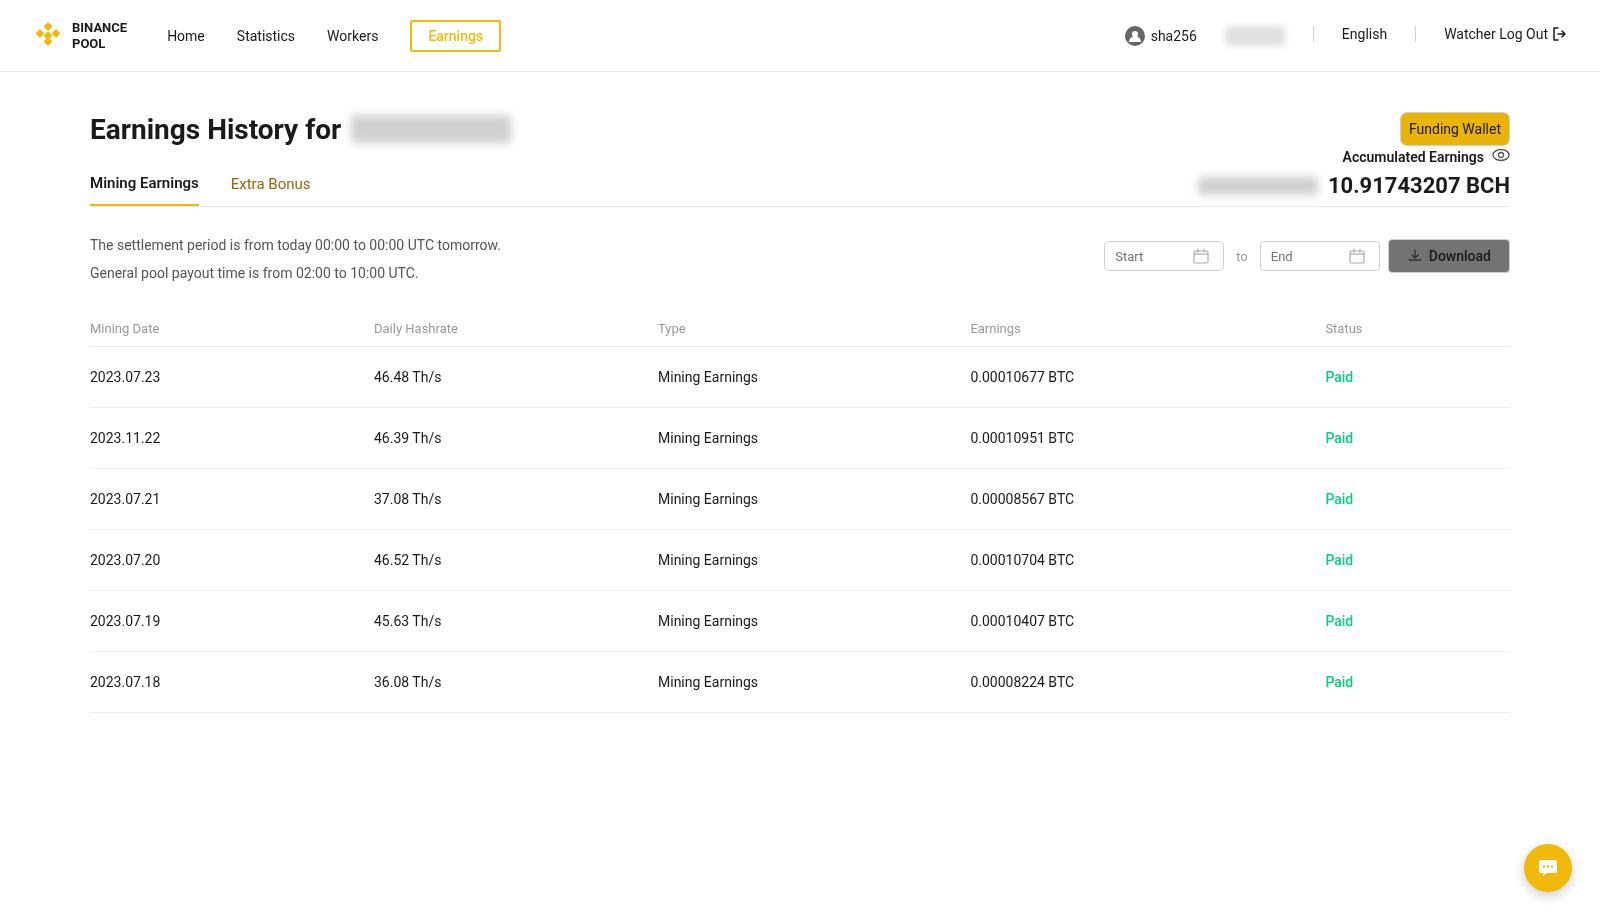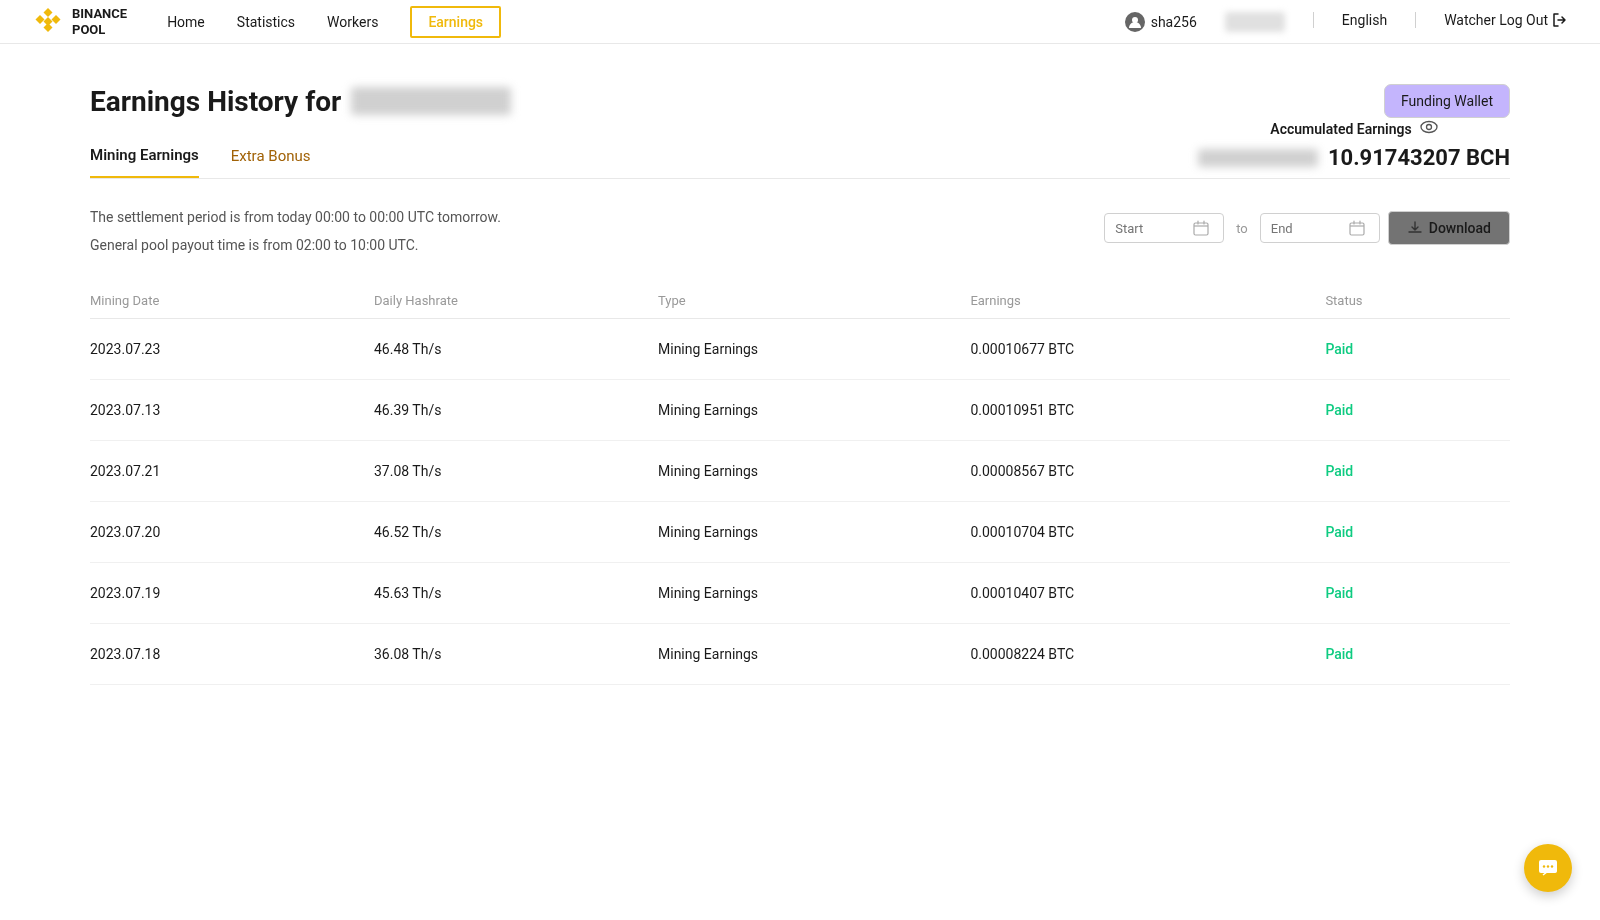--- a/index.html
+++ b/index.html
@@ -3,21 +3,21 @@
   <meta charset="utf-8">
   <style>
     * { box-sizing: border-box; margin: 0; padding: 0; }
     body { font-family: -apple-system, BlinkMacSystemFont, 'Segoe UI', Roboto, sans-serif; background: #fff; color: #1a1a1a; font-size: 14px; }
 
     
     .header {
       display: flex;
       align-items: center;
       padding: 0 32px;
-      height: 44px;
+      height: 72px;
       border-bottom: 1px solid #e8e8e8;
       background: #fff;
     }
     .logo {
       display: flex;
       align-items: center;
       gap: 8px;
       margin-right: 40px;
       text-decoration: none;
     }
@@ -131,24 +131,24 @@
     .username-blurred {
       display: inline-block;
       width: 160px;
       height: 28px;
       background: #d0d0d0;
       border-radius: 3px;
       filter: blur(4px);
       vertical-align: middle;
     }
     .funding-wallet-btn {
-      padding: 8px 16px;
+      padding: 8px 8px;
       border: 1px solid #d0d0d0;
       border-radius: 7px;
-      background: #c4b5fd;
+      background: #eab308;
       color: #1a1a1a;
       font-size: 14px;
       cursor: pointer;
       font-family: inherit;
     }
 
     
     .tabs-row {
       display: flex;
       align-items: flex-end;
@@ -181,21 +181,21 @@
     }
 
     
     .accumulated {
       text-align: right;
       padding-bottom: 8px;
     }
     .accumulated-label {
       display: flex;
       align-items: center;
-      justify-content: center;
+      justify-content: flex-end;
       gap: 8px;
       font-size: 14px;
       font-weight: 600;
       color: #1a1a1a;
       margin-bottom: 6px;
     }
     .eye-icon {
       cursor: pointer;
       color: #666;
     }
@@ -447,21 +447,21 @@
     </thead>
     <tbody id="table-body">
     <tr>
       <td class="col-date">2023.07.23</td>
       <td class="col-hashrate">46.48 Th/s</td>
       <td class="col-type">Mining Earnings</td>
       <td class="col-earnings">0.00010677 BTC</td>
       <td class="col-status status-paid">Paid</td>
     </tr>
         <tr>
-      <td class="col-date">2023.07.13</td>
+      <td class="col-date">2023.11.22</td>
       <td class="col-hashrate">46.39 Th/s</td>
       <td class="col-type">Mining Earnings</td>
       <td class="col-earnings">0.00010951 BTC</td>
       <td class="col-status status-paid">Paid</td>
     </tr>
         <tr>
       <td class="col-date">2023.07.21</td>
       <td class="col-hashrate">37.08 Th/s</td>
       <td class="col-type">Mining Earnings</td>
       <td class="col-earnings">0.00008567 BTC</td>

